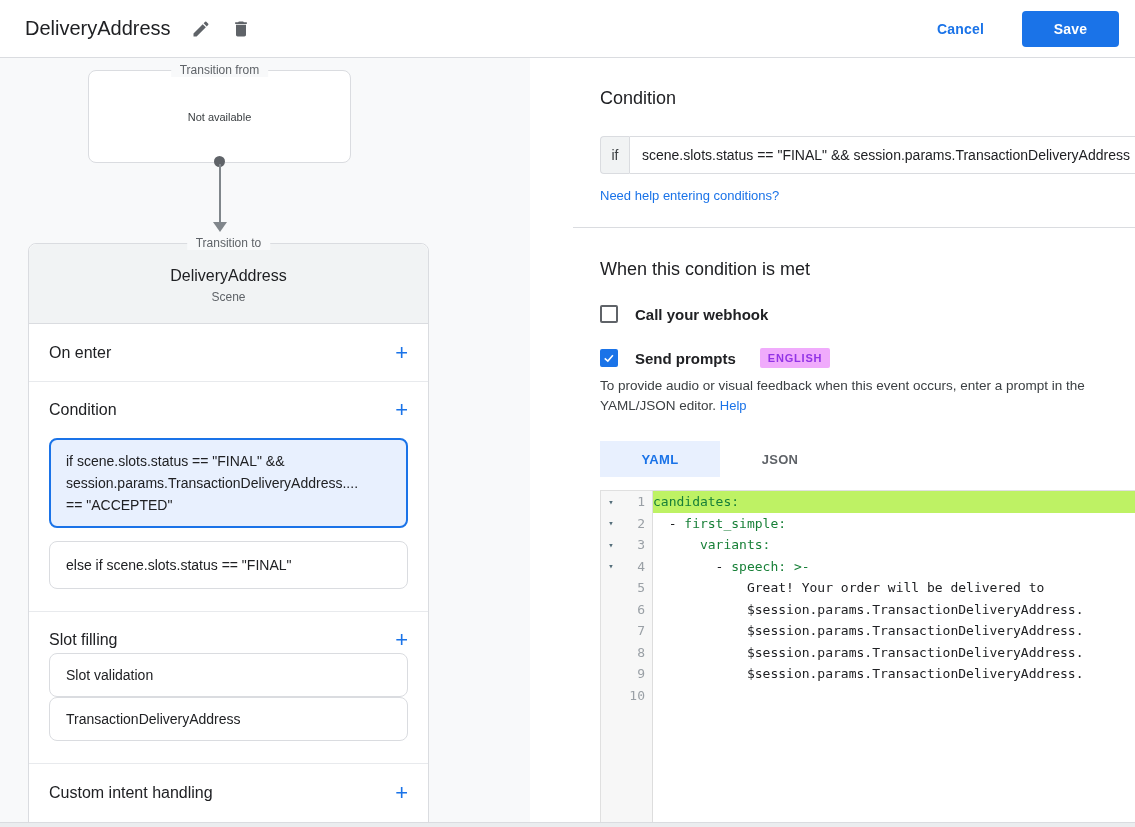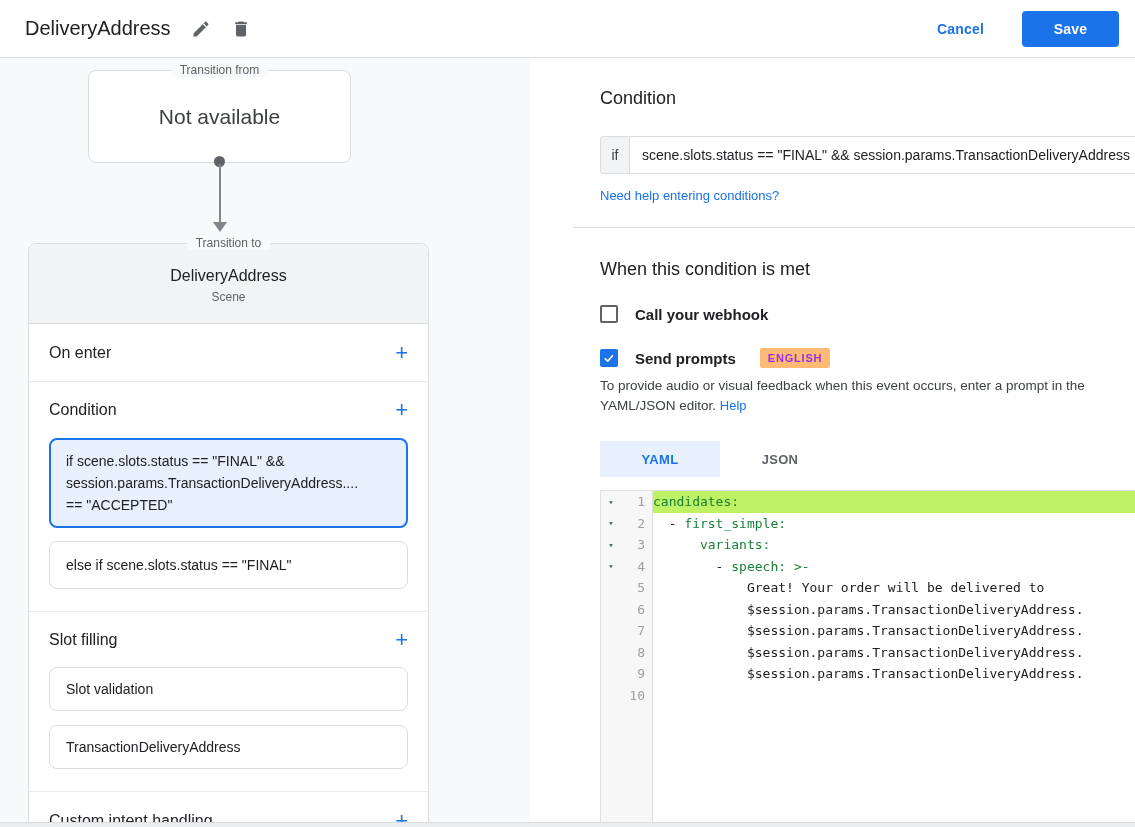--- a/index.html
+++ b/index.html
@@ -16,56 +16,56 @@
   .save-btn { background:#1a73e8; color:#fff; font-size:14px; font-weight:700; border:none; border-radius:4px; width:97px; height:36px; cursor:pointer; letter-spacing:.2px; }
 
   
   .main { display:flex; height:769px;gap:43px; }
   .left { width:530px; background:#f8f9fa; position:relative; flex-shrink:0; }
   .right { flex:1; background:#fff; position:relative; padding-left:27px; }
 
   
   .fieldset-label { position:absolute; top:-8px; left:50%; transform:translateX(-50%); background:#f8f9fa; padding:0 9px; font-size:12px; color:#5f6368; white-space:nowrap; }
   .from-box { position:absolute; left:88px; top:12px; width:263px; height:93px; background:#fff; border:1px solid #dadce0; border-radius:8px; display:flex; align-items:center; justify-content:center; }
-  .from-box .val { font-size:21px; color:#3c4043; }
+  .from-box .val { font-size:11px; color:#3c4043; }
   .conn-dot { position:absolute; left:214px; top:98px; width:11px; height:11px; border-radius:50%; background:#5f6368; }
   .conn-line { position:absolute; left:219px; top:106px; width:2px; height:60px; background:#80868b; }
   .conn-arrow { position:absolute; left:213px; top:164px; width:0; height:0; border-left:7px solid transparent; border-right:7px solid transparent; border-top:10px solid #80868b; }
 
   .scene-card { position:absolute; left:28px; top:185px; width:401px; height:584px; background:#fff; border:1px solid #dadce0; border-radius:8px 8px 0 0; }
   .scene-head { background:#f1f3f4; border-bottom:1px solid #dadce0; border-radius:8px 8px 0 0; height:80px; text-align:center; padding-top:23px; }
   .scene-name { font-size:16px; color:#202124; }
   .scene-type { font-size:12px; color:#5f6368; margin-top:5px; }
   .card-row { display:flex; align-items:center; justify-content:space-between; padding:0 20px; height:58px; border-bottom:1px solid #e8eaed; }
   .card-row.last { border-bottom:none; }
   .sec-label { font-size:16px; color:#202124; }
   .plus { color:#1a73e8; font-size:22px; font-weight:400; cursor:pointer; line-height:20px; }
   .card-sec { padding:15px 20px 22px; border-bottom:1px solid #e8eaed; }
   .sec-head { display:flex; align-items:center; justify-content:space-between; height:26px; }
   .cond-box { margin-top:15px; border:2px solid #1a73e8; background:#e8f0fe; border-radius:8px; padding:10px 15px; font-size:14px; line-height:22px; color:#202124; cursor:pointer; }
   .cond-box2 { margin-top:13px; border:1px solid #dadce0; background:#fff; border-radius:8px; padding:12px 16px; font-size:14px; line-height:22px; color:#202124; cursor:pointer; }
-  .slot-box { margin-top:14px; border:1px solid #dadce0; background:#fff; border-radius:8px; padding:13px 16px; font-size:14px; color:#202124; cursor:pointer; }
+  .slot-box { border:1px solid #dadce0; background:#fff; border-radius:8px; padding:13px 16px; font-size:14px; color:#202124; cursor:pointer; }
 
   
   .rp-h { font-size:18px; font-weight:400; color:#202124; }
   .cond-head { margin-top:30px; }
   .pill { position:absolute; top:80px; right:0; width:27px; height:32px; background:#e8f0fe; border-radius:16px 0 0 16px; display:flex; align-items:center; justify-content:flex-end; cursor:pointer; }
   .pill svg { fill:#1a73e8; }
   .if-row { margin-top:27px; display:flex; width:562px; height:38px; }
   .if-cell { width:29px; background:#f1f3f4; border:1px solid #dadce0; border-right:none; border-radius:4px 0 0 4px; display:flex; align-items:center; justify-content:center; font-size:14px; color:#3c4043; }
   .if-input { flex:1; border:1px solid #dadce0; border-radius:0 4px 4px 0; font-size:14px; color:#202124; display:flex; align-items:center; padding:0 12px; white-space:nowrap; overflow:hidden; background:#fff; }
   .link { color:#1a73e8; font-size:13px; cursor:pointer; }
   .help-link { display:inline-block; margin-top:14px; }
   .divider { margin-top:23px; margin-left:-27px; width:605px; border-top:1px solid #dadce0; }
   .when-h { margin-top:31px; }
   .cb-row { display:flex; align-items:center; margin-top:25px; }
   .checkbox { width:18px; height:18px; border:2px solid #5f6368; border-radius:2px; background:#fff; cursor:pointer; flex-shrink:0; display:flex; align-items:center; justify-content:center; }
   .checkbox.checked { background:#1a73e8; border-color:#1a73e8; }
   .cb-label { font-size:15px; font-weight:700; color:#202124; margin-left:17px; }
-  .badge { margin-left:24px; background:#fdba74; color:#9334e6; font-size:11px; font-weight:700; letter-spacing:.8px; padding:4px 8px; border-radius:2px; }
+  .badge { margin-left:24px; background:#f0abfc; color:#9334e6; font-size:11px; font-weight:700; letter-spacing:.8px; padding:4px 8px; border-radius:2px; }
   .desc { margin-top:8px; font-size:13.5px; line-height:20px; color:#3c4043; max-width:556px; }
   .tabs { margin-top:25px; display:flex;text-align:center; }
   .tab { width:120px; height:36px; display:flex; align-items:center; justify-content:center; font-size:13px; font-weight:700; letter-spacing:.3px; color:#5f6368; cursor:pointer; }
   .tab.active { background:#e8f0fe; color:#1a73e8; }
 
   
   .editor { margin-top:13px; width:562px; height:341px; border:1px solid #e0e0e0; background:#fff; overflow:hidden; font-family:"DejaVu Sans Mono", monospace; font-size:13px; }
   .ed-row { display:flex; height:21.5px; }
   .ed-gutter { width:52px; background:#f7f7f7; border-right:1px solid #ddd; display:flex; align-items:center; flex-shrink:0; }
   .ed-fold { width:20px; text-align:center; font-size:9px; color:#546e7a; cursor:pointer; }

